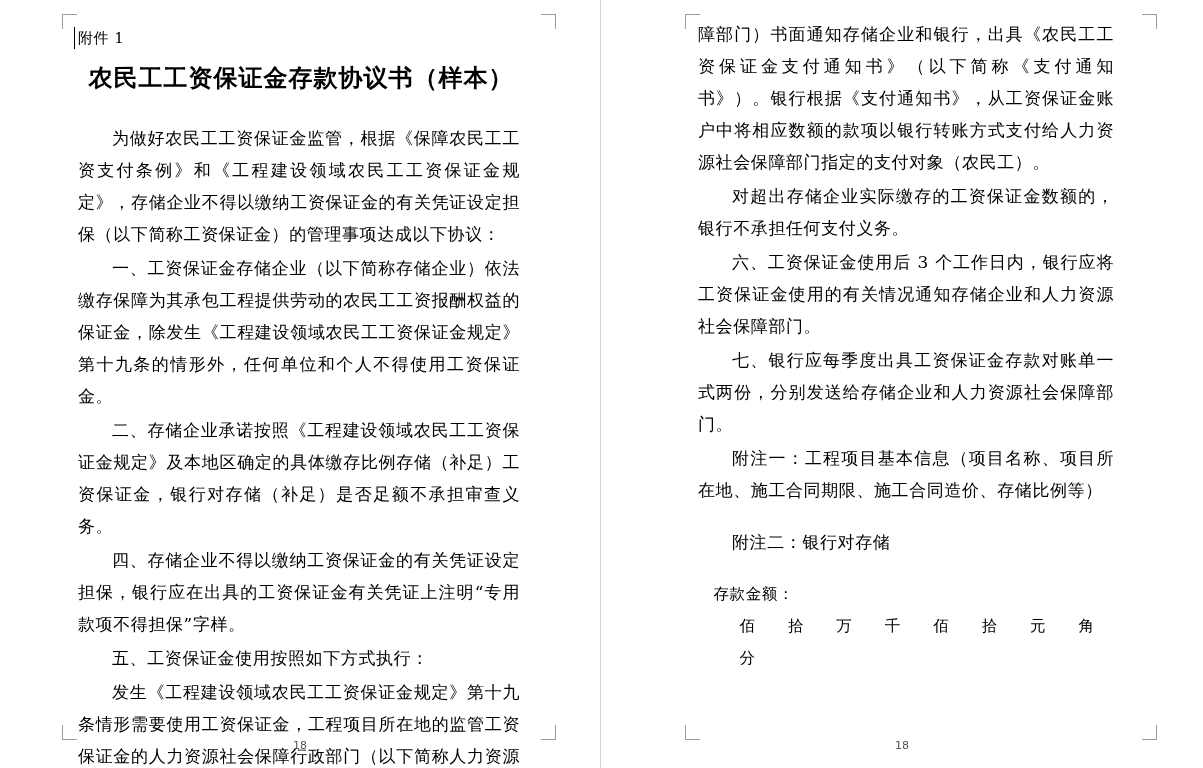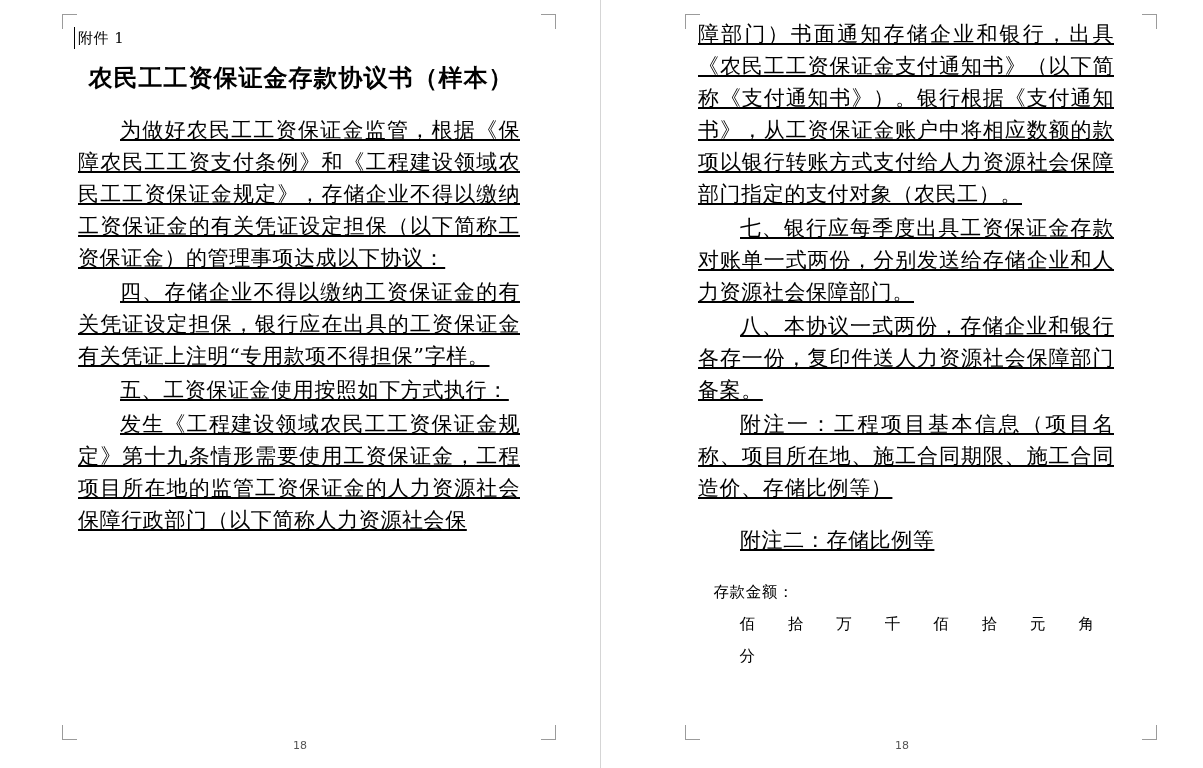--- a/index.html
+++ b/index.html
@@ -100,32 +100,31 @@
     bottom: -1px;
     width: 1px;
     background: #000;
   }
 
   .doc-title {
     text-align: center;
     font-size: 24px;
     font-weight: bold;
     letter-spacing: 1px;
-    margin: 14px 0 20px 0;
+    margin: 14px 0 28px 0;
     font-family: "DejaVu Sans", "Liberation Sans", sans-serif;
   }
 
   p.para {
-    font-size: 21px;
+    font-size: 17px;
     line-height: 32px;
     margin: 0 4px 2px 0;
     text-align: justify;
     text-justify: inter-ideograph;
     letter-spacing: 0.6px;
-    text-decoration: underline;
   }
   p.indent { text-indent: 2em; }
 
   .page-number {
     position: absolute;
     width: 100%;
     text-align: center;
     bottom: 16px;
     font-size: 11px;
     color: #555;
@@ -165,43 +164,46 @@
     <div class="mark tl" style="left:62px; top:14px;"></div>
     <div class="mark tr" style="right:44px; top:14px;"></div>
     <div class="mark bl" style="left:62px; bottom:28px;"></div>
     <div class="mark br" style="right:44px; bottom:28px;"></div>
 
     <div class="content content-left">
       <div class="attach-label">附件 1</div>
       <div class="doc-title">农民工工资保证金存款协议书（样本）</div>
 
       <p class="para indent">为做好农民工工资保证金监管，根据《保障农民工工资支付条例》和《工程建设领域农民工工资保证金规定》，存储企业不得以缴纳工资保证金的有关凭证设定担保（以下简称工资保证金）的管理事项达成以下协议：</p>
+      <p class="para indent">一、工资保证金存储企业（以下简称存储企业）依法缴存保障为其承包工程提供劳动的农民工工资报酬权益的保证金，除发生《工程建设领域农民工工资保证金规定》第十九条的情形外，任何单位和个人不得使用工资保证金。</p>
+      <p class="para indent">二、存储企业承诺按照《工程建设领域农民工工资保证金规定》及本地区确定的具体缴存比例存储（补足）工资保证金，银行对存储（补足）是否足额不承担审查义务。</p>
       <p class="para indent">四、存储企业不得以缴纳工资保证金的有关凭证设定担保，银行应在出具的工资保证金有关凭证上注明“专用款项不得担保”字样。</p>
       <p class="para indent">五、工资保证金使用按照如下方式执行：</p>
       <p class="para indent">发生《工程建设领域农民工工资保证金规定》第十九条情形需要使用工资保证金，工程项目所在地的监管工资保证金的人力资源社会保障行政部门（以下简称人力资源社会保</p>
     </div>
 
     <div class="page-number pn-left">18</div>
   </div>
 
   <div class="page page-right">
     <div class="mark tl" style="left:84px; top:14px;"></div>
     <div class="mark tr" style="right:46px; top:14px;"></div>
     <div class="mark bl" style="left:84px; bottom:28px;"></div>
     <div class="mark br" style="right:46px; bottom:28px;"></div>
 
     <div class="content" style="left:97px; top:18px; width:420px;">
       <p class="para">障部门）书面通知存储企业和银行，出具《农民工工资保证金支付通知书》（以下简称《支付通知书》）。银行根据《支付通知书》，从工资保证金账户中将相应数额的款项以银行转账方式支付给人力资源社会保障部门指定的支付对象（农民工）。</p>
+      <p class="para indent">对超出存储企业实际缴存的工资保证金数额的，银行不承担任何支付义务。</p>
+      <p class="para indent">六、工资保证金使用后 3 个工作日内，银行应将工资保证金使用的有关情况通知存储企业和人力资源社会保障部门。</p>
       <p class="para indent">七、银行应每季度出具工资保证金存款对账单一式两份，分别发送给存储企业和人力资源社会保障部门。</p>
-      <p class="para indent">八、本协议一式两份，存储企业和银行各存一份，复印件送人力资源社会保障部门备案。</p>
       <p class="para indent">附注一：工程项目基本信息（项目名称、项目所在地、施工合同期限、施工合同造价、存储比例等）</p>
 
       <div class="spacer"></div>
 
-      <p class="para indent">附注二：存储比例等</p>
+      <p class="para indent">附注二：银行对存储</p>
 
       <div class="spacer"></div>
 
       <p class="amount-line"><span>存款金额：</span><span class="amount-units">佰 拾 万 千 佰 拾 元 角 分</span></p>
 
     </div>
 
     <div class="page-number pn-right">18</div>
   </div>
 

